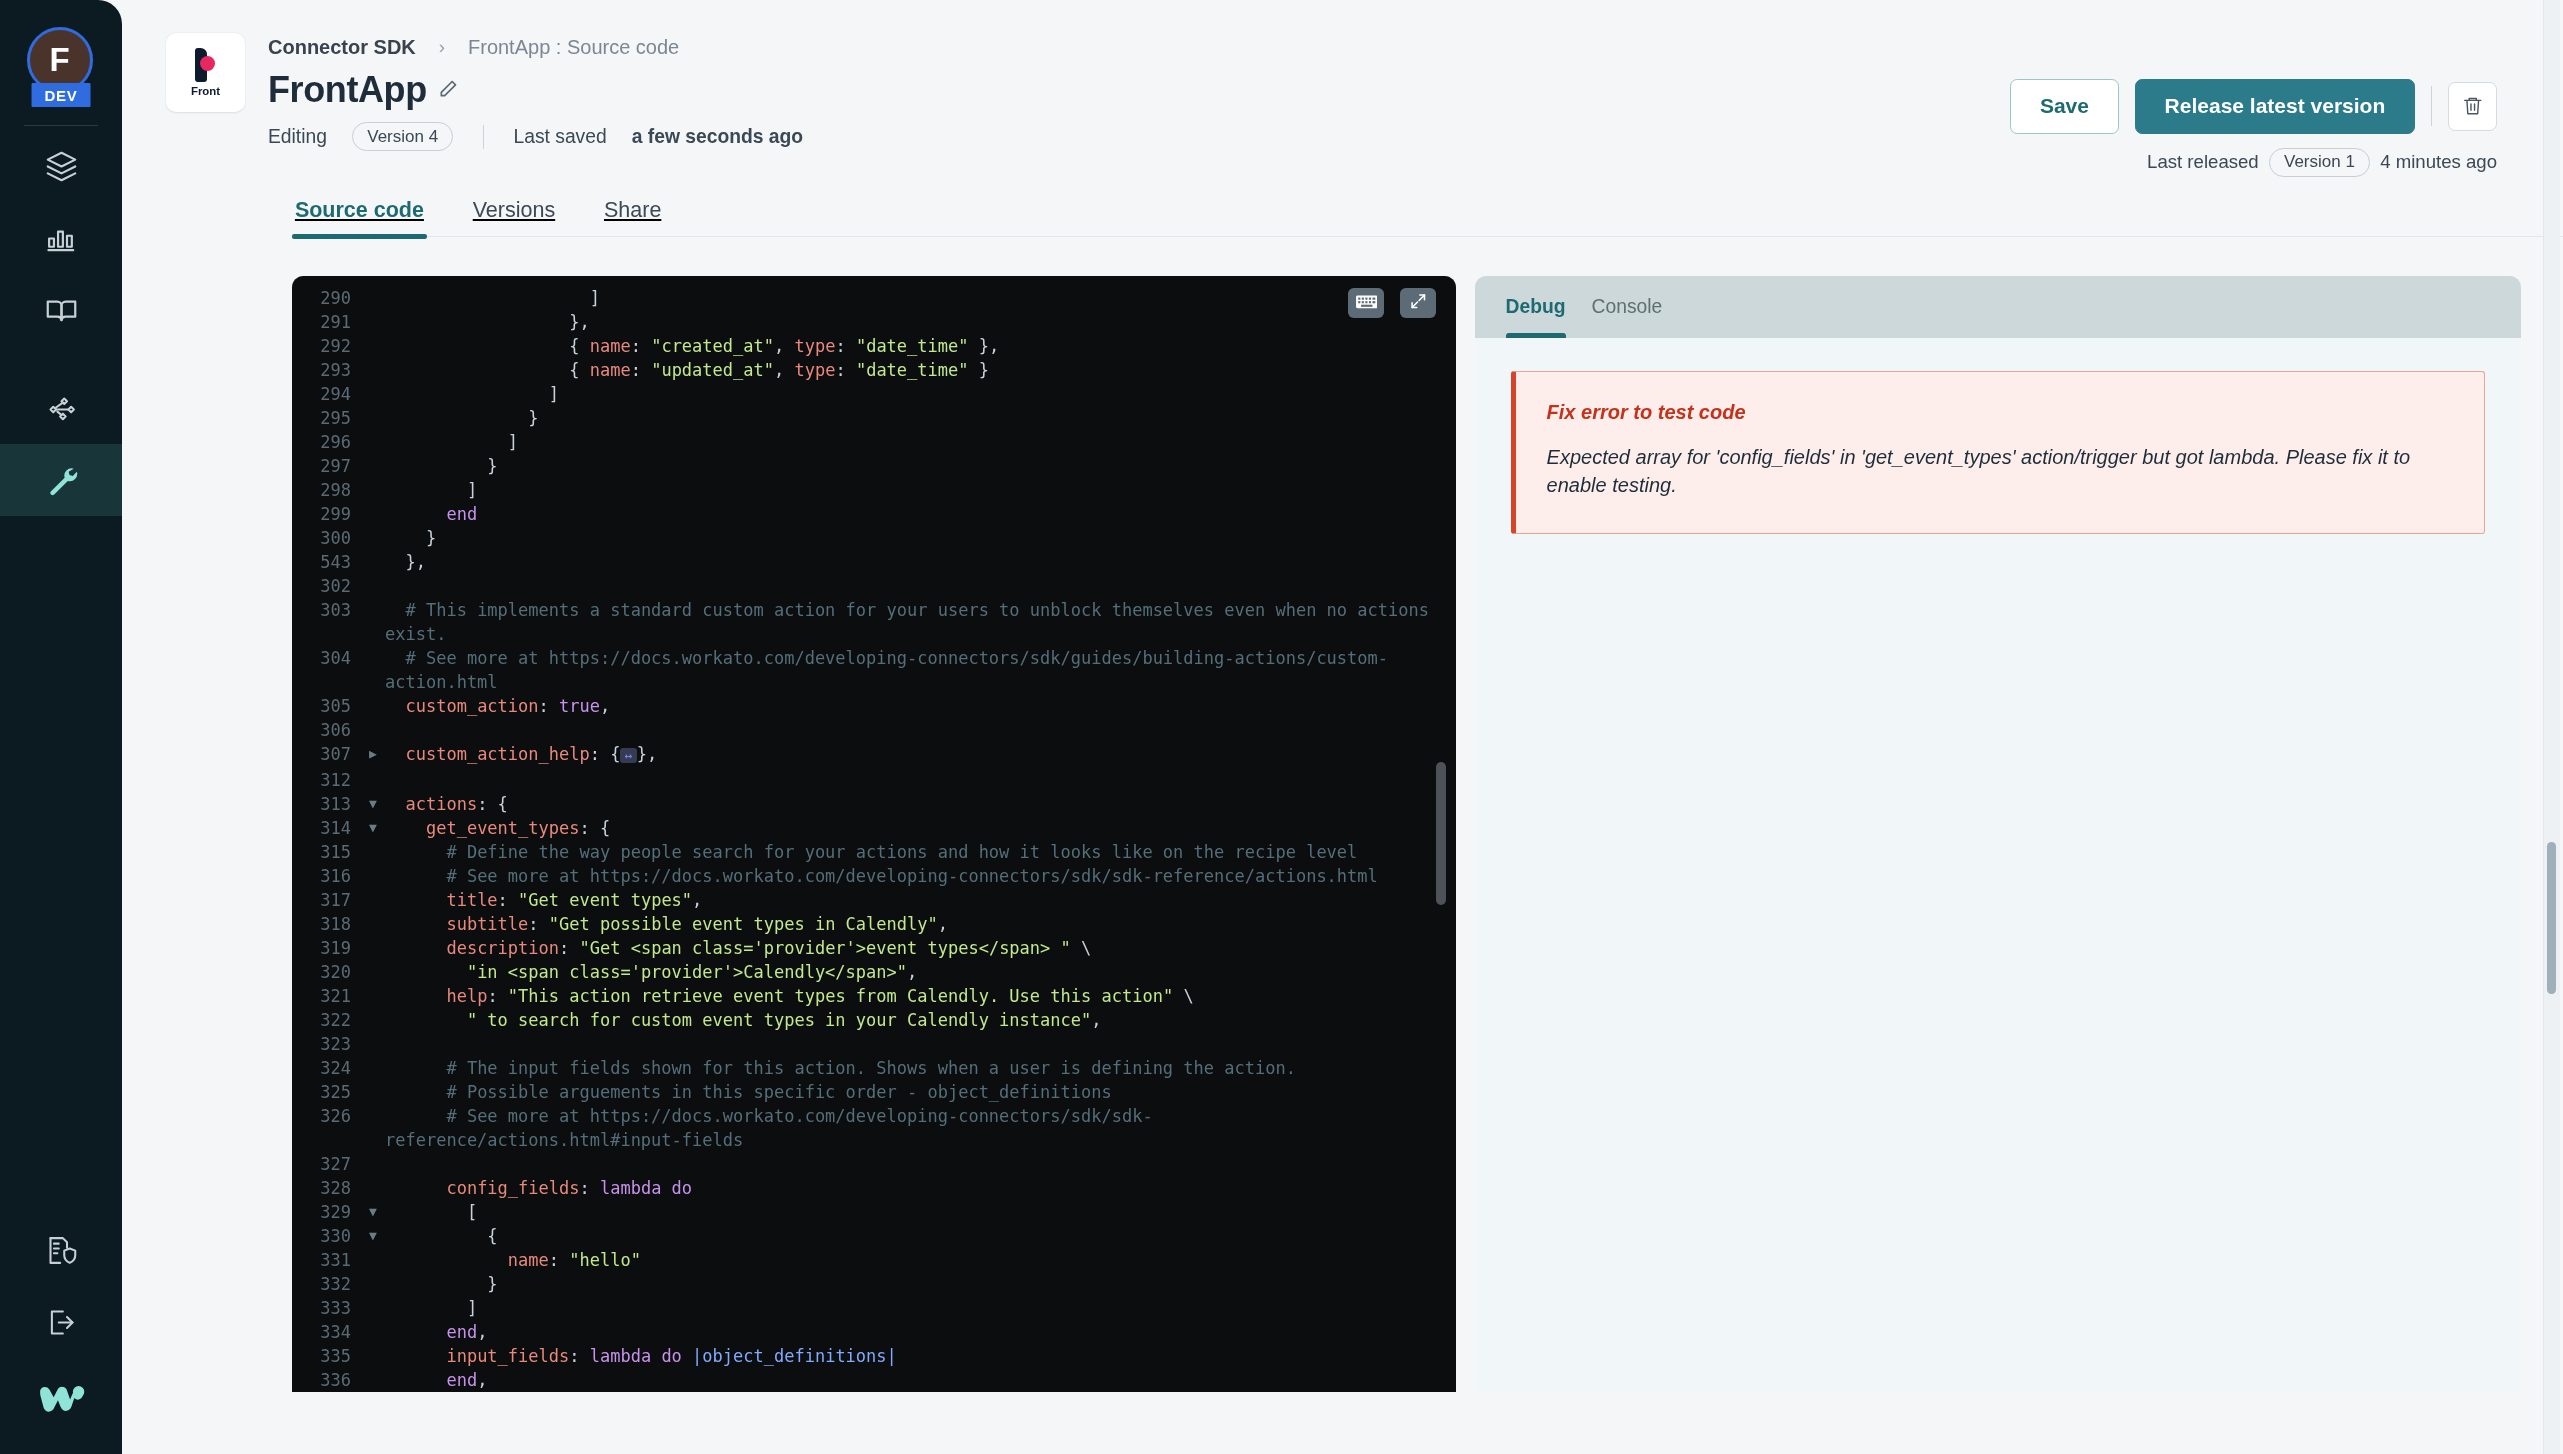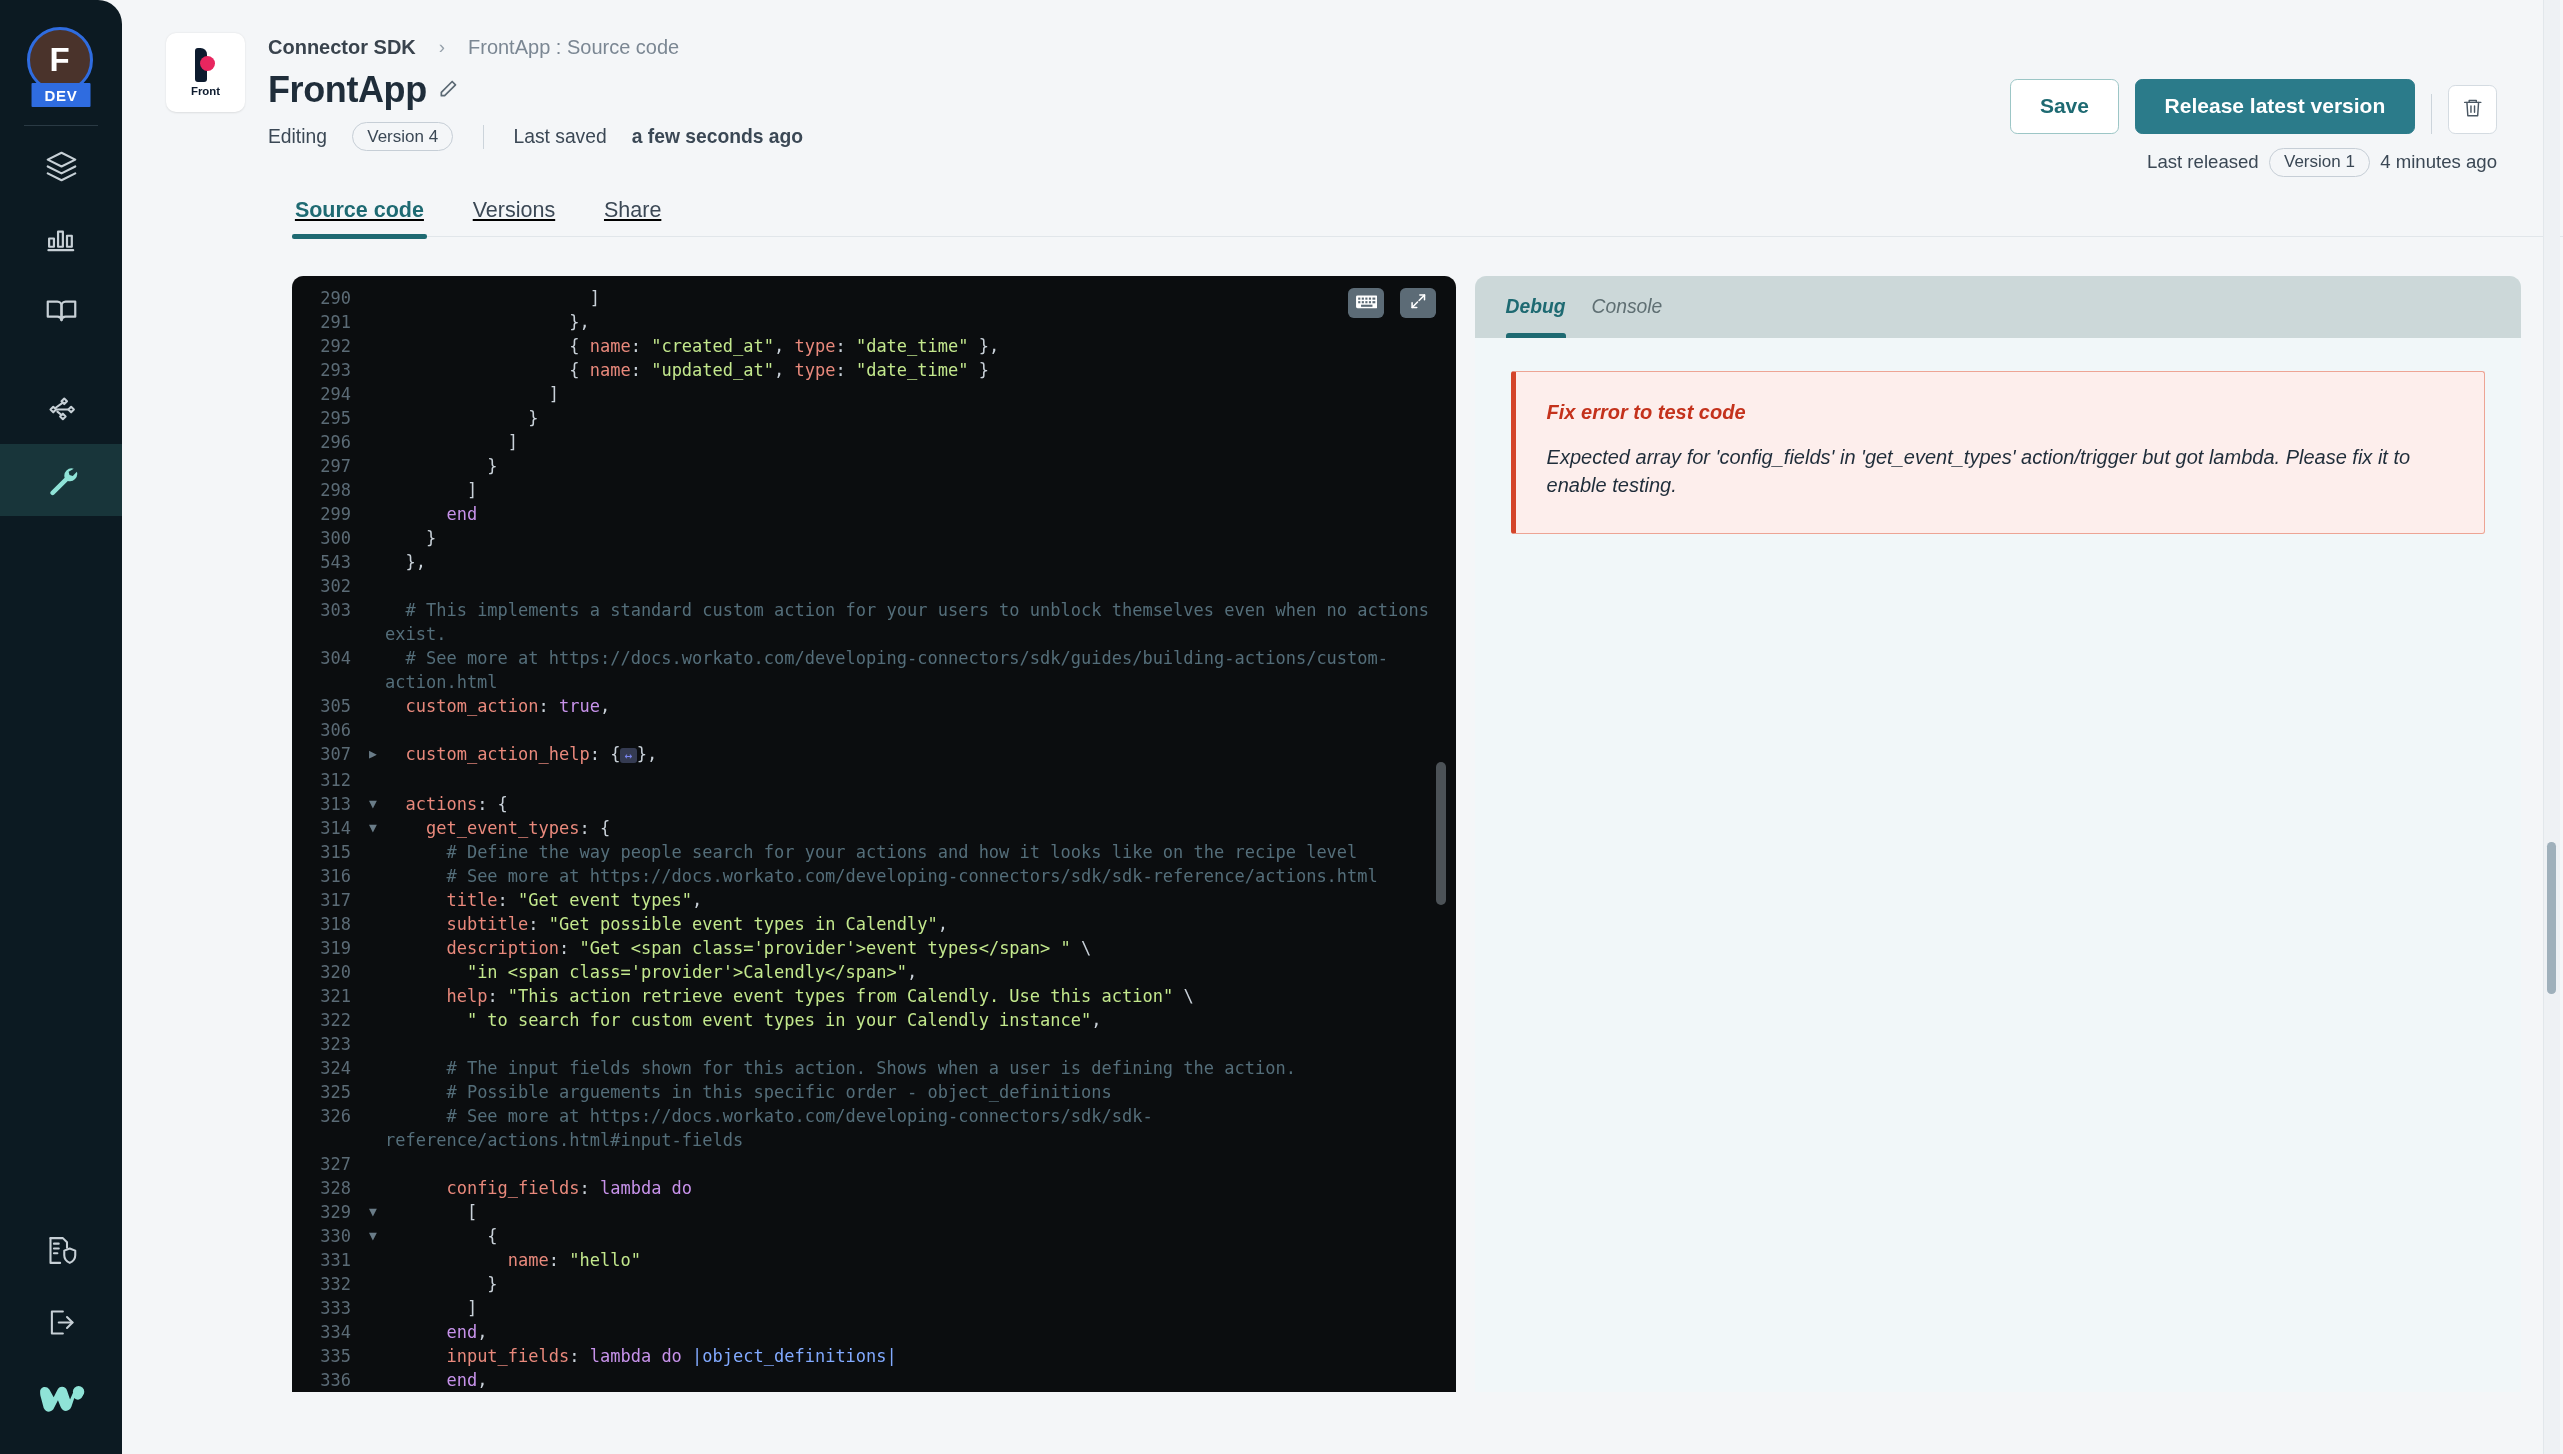--- a/index.html
+++ b/index.html
@@ -86,21 +86,21 @@
     border: 1.4px solid #c6ced6; border-radius: 15.7px;
     padding: 3.6px 14.3px; font-size: 17px; color: #3b4855; background: transparent;
   }
   .vsep { width: 1.4px; height: 24px; background: #ccd4db; margin: 0 4.3px; }
   .sub-row .bold { font-weight: bold; }
 
   .header-right {
     position: absolute; right: 66px; top: 79px;
     display: flex; flex-direction: column; align-items: flex-end;
   }
-  .btn-row { display: flex; align-items: flex-end; gap: 15.7px; }
+  .btn-row { display: flex; align-items: center; gap: 15.7px; }
   .btn {
     font-size: 21px; font-weight: bold; border-radius: 7.2px;
     padding: 14.3px 29px; cursor: pointer; font-family: "Liberation Sans", sans-serif;
   }
   .btn-save { background: #fff; border: 1.4px solid #9cc6c6; color: #1e6a72; }
   .btn-release { background: #2b7b8a; border: 1.4px solid #2b7b8a; color: #fff; }
   .btn-div { width: 1.4px; height: 40px; background: #ccd4db; }
   .btn-icon {
     width: 49px; height: 49px; background: #fff; border: 1.4px solid #d4dbe1;
     border-radius: 7.2px; display: flex; align-items: center; justify-content: center;
@@ -168,21 +168,20 @@
 
   
   .debug {
     width: 1046px; flex: 0 0 1046px;
     border-radius: 11.4px 11.4px 0 0; overflow: hidden;
     background: #f1f7f9; height: 1116px;
   }
   .debug-tabs {
     background: #ccd8d9; padding: 20px 31px 0 31px; display: flex; gap: 26px;
     height: 62px;
-    font-style: italic;
   }
   .dtab { font-size: 19.3px; color: #5f6f73; cursor: pointer; position: relative; padding-bottom: 17px;}
   .dtab.active { color: #1e6a72; font-weight: bold; }
   .dtab.active::after {
     content: ""; position: absolute; left: 0; right: 0; bottom: 0;
     height: 5.7px; background: #1e6a72; border-radius: 2.9px 2.9px 0 0;
   }
   .debug-body { padding: 33px 36px; font-style: italic; }
   .err-card {
     background: #fdeeec; border: 1.4px solid #eda494; border-left: 5.7px solid #d4452a;

